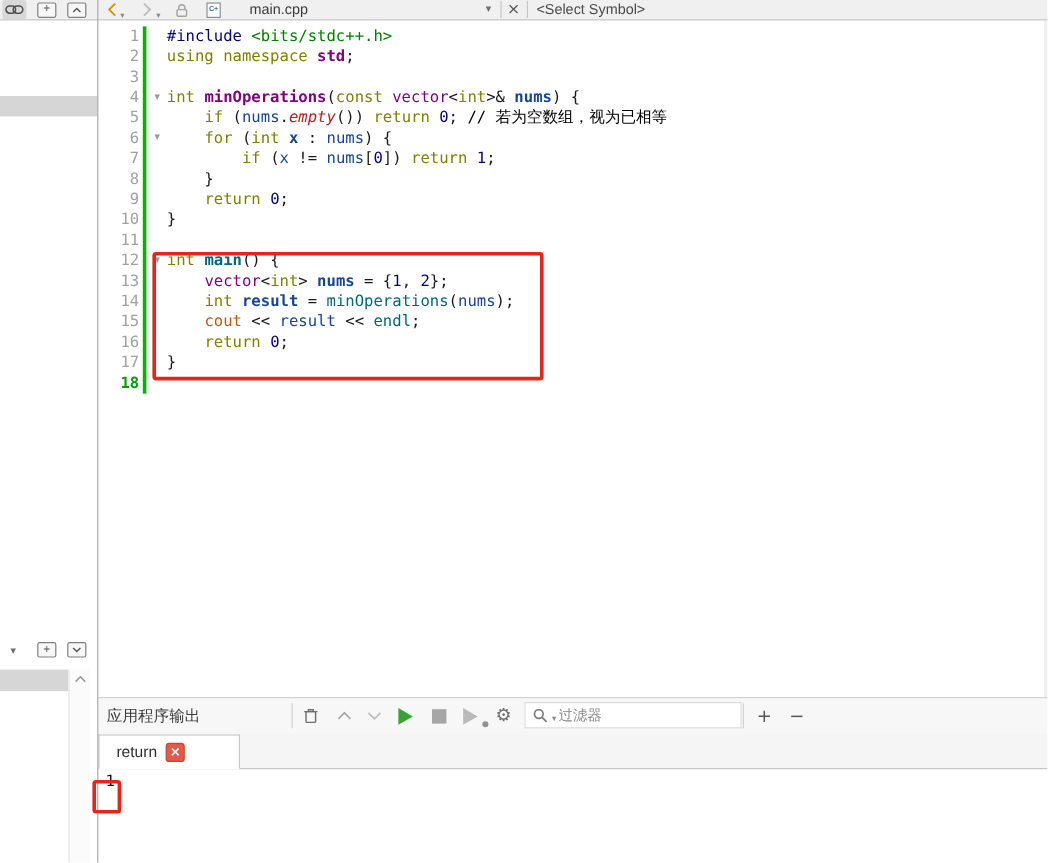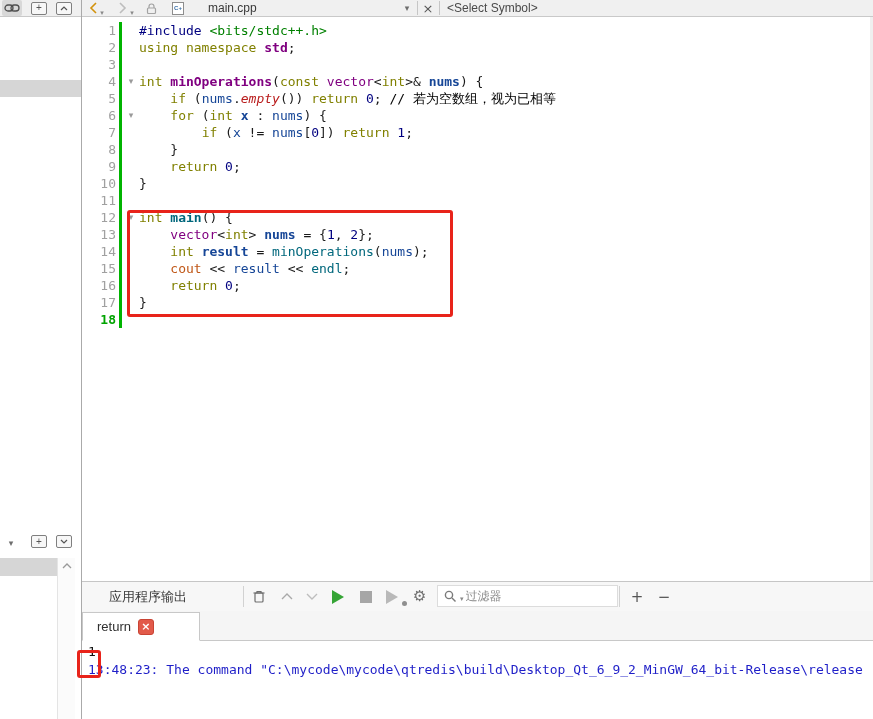--- a/index.html
+++ b/index.html
@@ -208,21 +208,21 @@
       <div class="fold"></div>
       <div class="fold"></div>
       <div class="fold"></div>
     </div>
   <div id="code"><div class="cl"><span class="s-pp">#include </span><span class="s-str">&lt;bits/stdc++.h&gt;</span></div><div class="cl"><span class="s-kw">using namespace </span><span class="s-tb">std</span><span class="s-pl">;</span></div><div class="cl"></div><div class="cl"><span class="s-kw">int </span><span class="s-tb">minOperations</span><span class="s-pl">(</span><span class="s-kw">const </span><span class="s-type">vector</span><span class="s-pl">&lt;</span><span class="s-kw">int</span><span class="s-pl">&gt;&amp; </span><span class="s-var">nums</span><span class="s-pl">) {</span></div><div class="cl"><span class="s-pl">    </span><span class="s-kw">if </span><span class="s-pl">(</span><span class="s-vr">nums</span><span class="s-pl">.</span><span class="s-mem">empty</span><span class="s-pl">()) </span><span class="s-kw">return </span><span class="s-num">0</span><span class="s-pl">; </span><span class="s-cmt">// 若为空数组，视为已相等</span></div><div class="cl"><span class="s-pl">    </span><span class="s-kw">for </span><span class="s-pl">(</span><span class="s-kw">int </span><span class="s-var">x</span><span class="s-pl"> : </span><span class="s-vr">nums</span><span class="s-pl">) {</span></div><div class="cl"><span class="s-pl">        </span><span class="s-kw">if </span><span class="s-pl">(</span><span class="s-vr">x</span><span class="s-pl"> != </span><span class="s-vr">nums</span><span class="s-pl">[</span><span class="s-num">0</span><span class="s-pl">]) </span><span class="s-kw">return </span><span class="s-num">1</span><span class="s-pl">;</span></div><div class="cl"><span class="s-pl">    }</span></div><div class="cl"><span class="s-pl">    </span><span class="s-kw">return </span><span class="s-num">0</span><span class="s-pl">;</span></div><div class="cl"><span class="s-pl">}</span></div><div class="cl"></div><div class="cl"><span class="s-kw">int </span><span class="s-fnb">main</span><span class="s-pl">() {</span></div><div class="cl"><span class="s-pl">    </span><span class="s-type">vector</span><span class="s-pl">&lt;</span><span class="s-kw">int</span><span class="s-pl">&gt; </span><span class="s-var">nums</span><span class="s-pl"> = {</span><span class="s-num">1</span><span class="s-pl">, </span><span class="s-num">2</span><span class="s-pl">};</span></div><div class="cl"><span class="s-pl">    </span><span class="s-kw">int </span><span class="s-var">result</span><span class="s-pl"> = </span><span class="s-fn">minOperations</span><span class="s-pl">(</span><span class="s-vr">nums</span><span class="s-pl">);</span></div><div class="cl"><span class="s-pl">    </span><span class="s-gl">cout</span><span class="s-pl"> &lt;&lt; </span><span class="s-vr">result</span><span class="s-pl"> &lt;&lt; </span><span class="s-fn">endl</span><span class="s-pl">;</span></div><div class="cl"><span class="s-pl">    </span><span class="s-kw">return </span><span class="s-num">0</span><span class="s-pl">;</span></div><div class="cl"><span class="s-pl">}</span></div><div class="cl"></div></div>
   <div class="rail"></div>
 </div>
 
 <div class="output">
   <div class="out-header">
-    <div class="abs out-title" style="left:7px;margin-left:20px;">应用程序输出</div>
+    <div class="abs out-title" style="left:7px;">应用程序输出</div>
     <div class="hsep" style="left:161px;"></div>
     <div class="abs" style="left:168px;">
       <span class="icon-btn">
         <svg width="14" height="15" viewBox="0 0 14 15">
             <g fill="none" stroke="#6e6e6e" stroke-width="1.2">
           <rect x="3" y="4" width="8" height="9" rx="1"></rect>
               <line x1="1.5" y1="4" x2="12.5" y2="4"></line>
               <path d="M5 4 V2.5 h4 V4"></path>
             </g>
           </svg>
@@ -273,17 +273,17 @@
     <div class="abs pm" style="left:573px;width:18px;justify-content:center;">−</div>
   </div>
 
   <div class="out-tabs">
     <div class="out-tab">
       <span class="out-tab-label">return</span>
       <span class="tab-close-badge">×</span>
     </div>
   </div>
 
-  <div class="out-content" id="out-content"><div class="ol stdout">1</div><div class="ol status">13:48:23: The command "C:\mycode\mycode\qtredis\build\Desktop_Qt_6_9_2_MinGW_64_bit-Release\release</div></div>
+  <div class="out-content" id="out-content"><div class="ol stdout">1</div></div>
 </div>
 
 <div class="red-annotation" id="ann-main"></div>
 <div class="red-annotation" id="ann-out"></div>
 
 </body></html>

